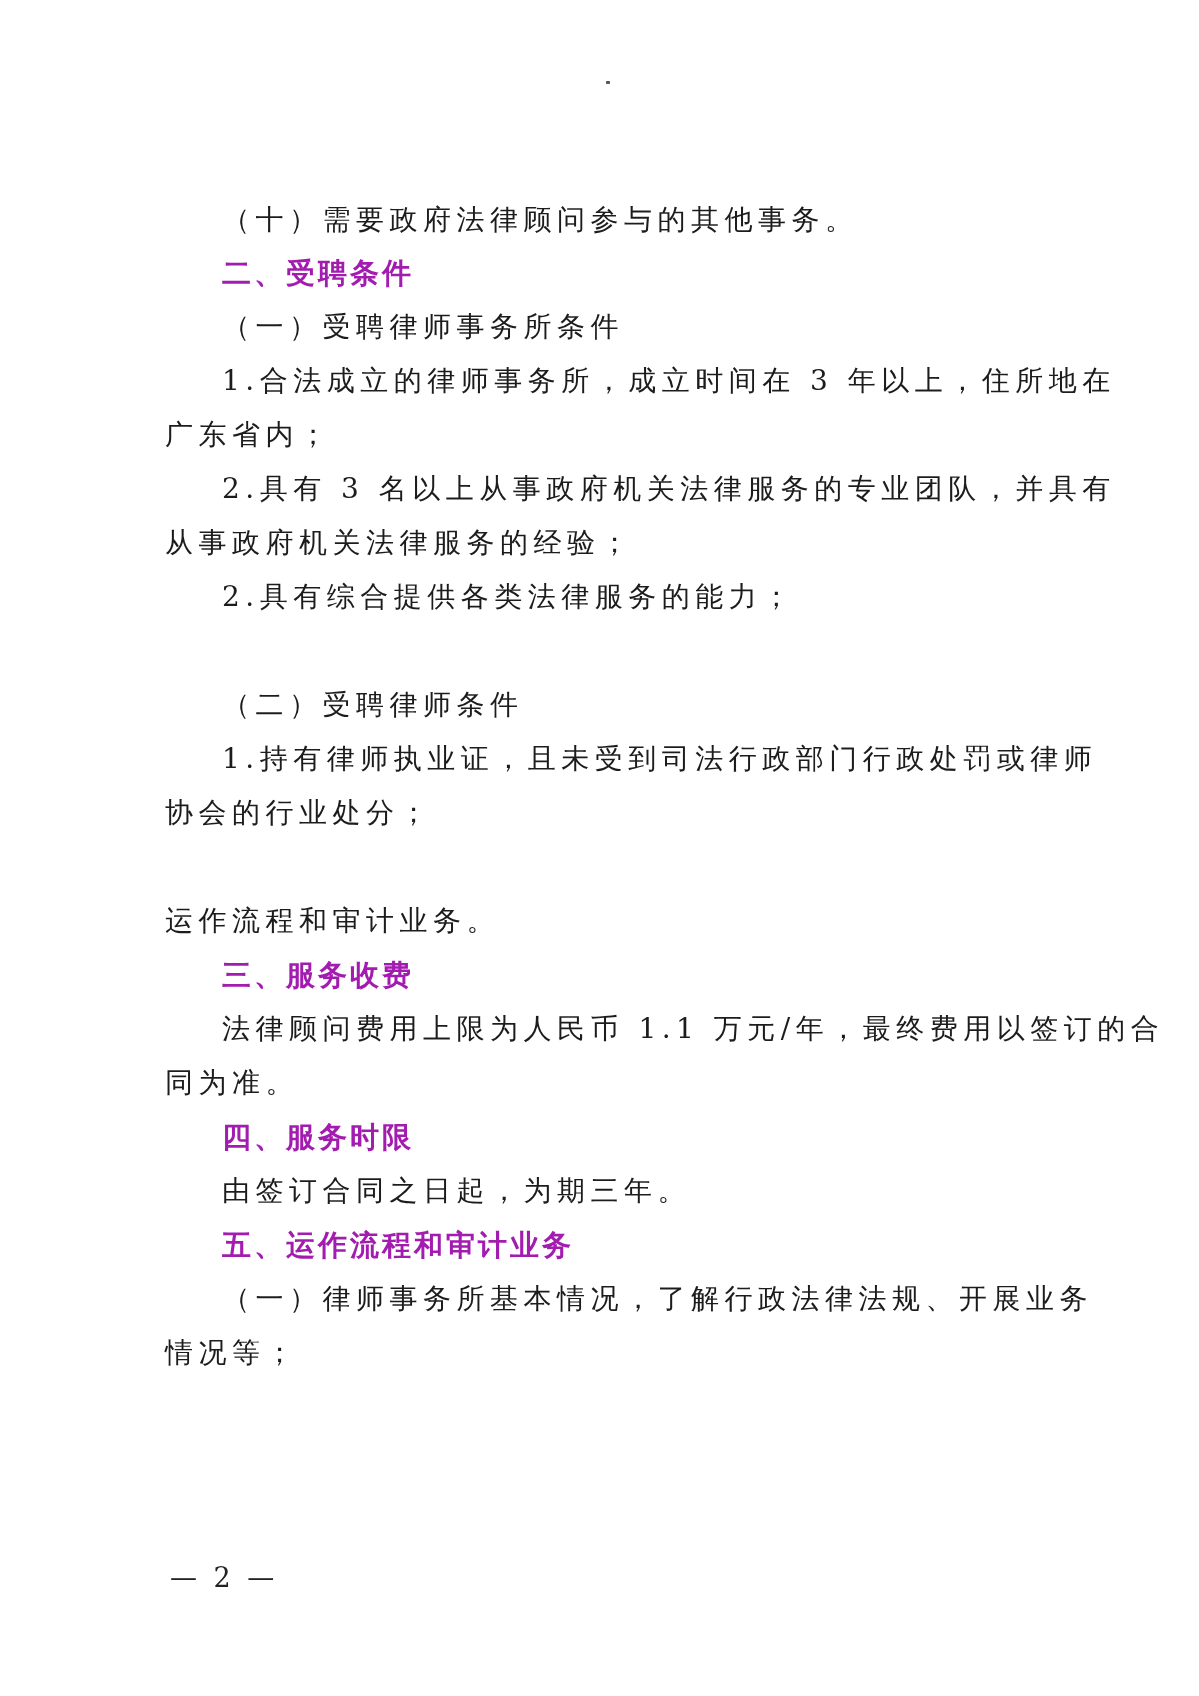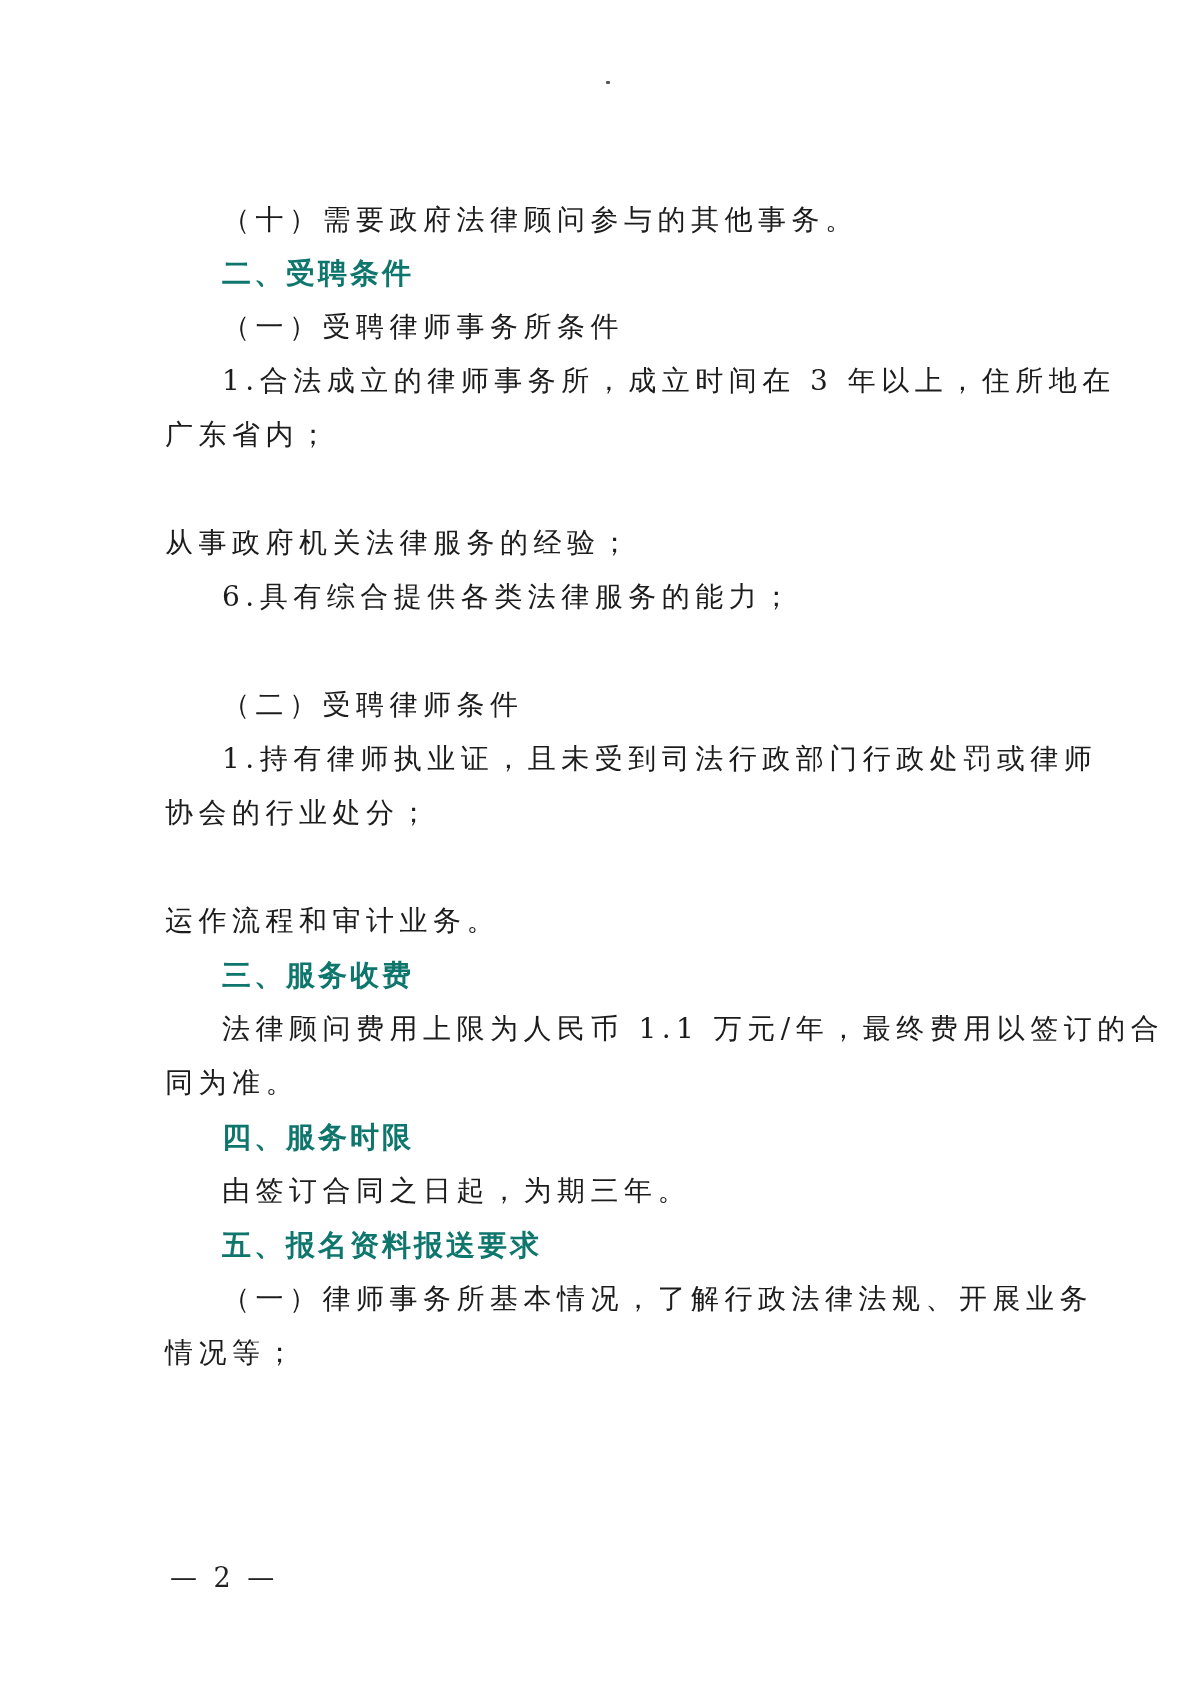--- a/index.html
+++ b/index.html
@@ -40,21 +40,21 @@
       line-height: 40px;
       color: #1c1c1c;
     }
     .indent { left: 222px; }
     .sub-indent { left: 222px; }
     .heading {
       font-family: "DejaVu Sans", "Liberation Sans", sans-serif;
       font-weight: bold;
       font-size: 29px;
       letter-spacing: 3px;
-      color: #0f766e;
+      color: #a21caf;
     }
     .page-number {
       position: absolute;
       left: 170px;
       top: 1560px;
       font-size: 27px;
       line-height: 36px;
       color: #222;
       white-space: nowrap;
       letter-spacing: 4px;
@@ -69,41 +69,42 @@
 
   <div class="line indent" style="top:200px;">（十）需要政府法律顾问参与的其他事务。</div>
 
   <div class="line indent heading" style="top:253px;">二、受聘条件</div>
 
   <div class="line sub-indent" style="top:307px;">（一）受聘律师事务所条件</div>
 
   <div class="line indent" style="top:361px;">1.合法成立的律师事务所，成立时间在 3 年以上，住所地在</div>
   <div class="line" style="top:415px;">广东省内；</div>
 
+  <div class="line indent" style="top:469px;">2.具有 3 名以上从事政府机关法律服务的专业团队，并具有</div>
   <div class="line" style="top:523px;">从事政府机关法律服务的经验；</div>
 
-  <div class="line indent" style="top:577px;">6.具有综合提供各类法律服务的能力；</div>
+  <div class="line indent" style="top:577px;">2.具有综合提供各类法律服务的能力；</div>
 
 
   <div class="line sub-indent" style="top:685px;">（二）受聘律师条件</div>
 
   <div class="line indent" style="top:739px;">1.持有律师执业证，且未受到司法行政部门行政处罚或律师</div>
   <div class="line" style="top:793px;">协会的行业处分；</div>
 
   <div class="line" style="top:901px;">运作流程和审计业务。</div>
 
   <div class="line indent heading" style="top:955px;">三、服务收费</div>
 
   <div class="line indent" style="top:1009px;">法律顾问费用上限为人民币 1.1 万元/年，最终费用以签订的合</div>
   <div class="line" style="top:1063px;font-family:Liberation Serif, serif;">同为准。</div>
 
   <div class="line indent heading" style="top:1117px;">四、服务时限</div>
 
   <div class="line indent" style="top:1171px;">由签订合同之日起，为期三年。</div>
 
-  <div class="line indent heading" style="top:1225px;">五、报名资料报送要求</div>
+  <div class="line indent heading" style="top:1225px;">五、运作流程和审计业务</div>
 
   <div class="line indent" style="top:1279px;">（一）律师事务所基本情况，了解行政法律法规、开展业务</div>
   <div class="line" style="top:1333px;">情况等；</div>
 
   <div class="page-number">— 2 —</div>
 
 </div>
 
 </body></html>

